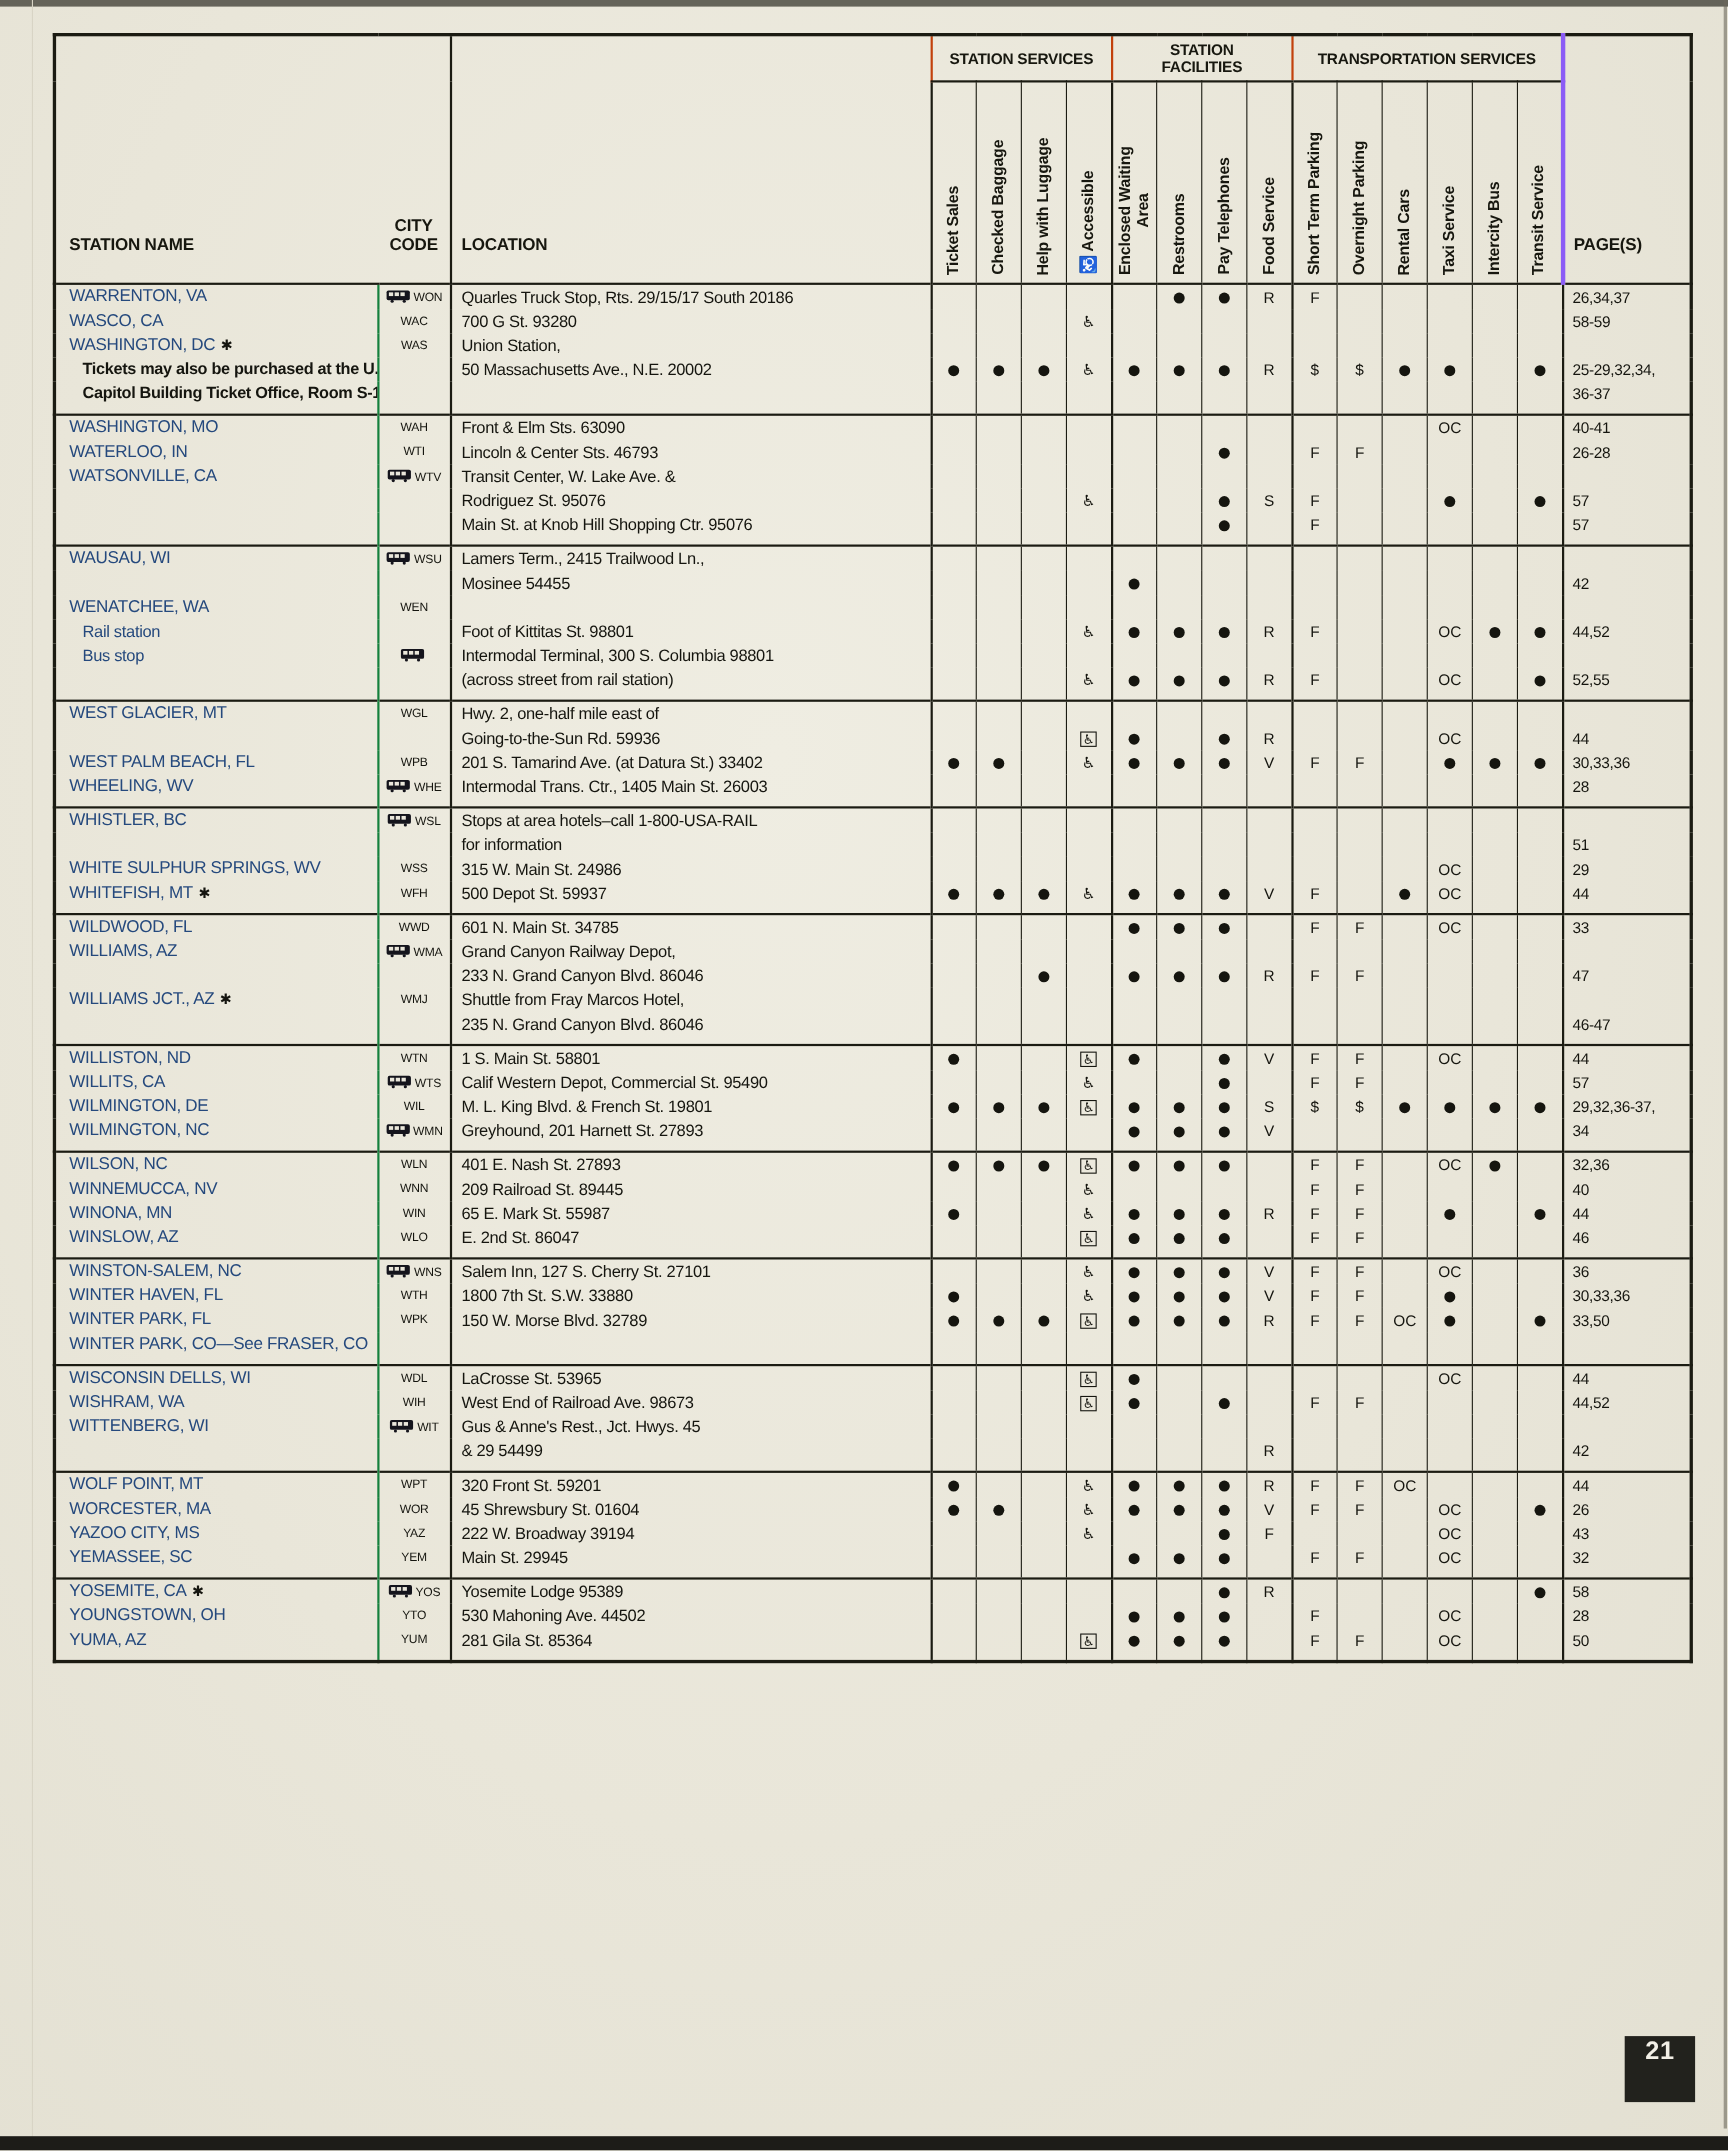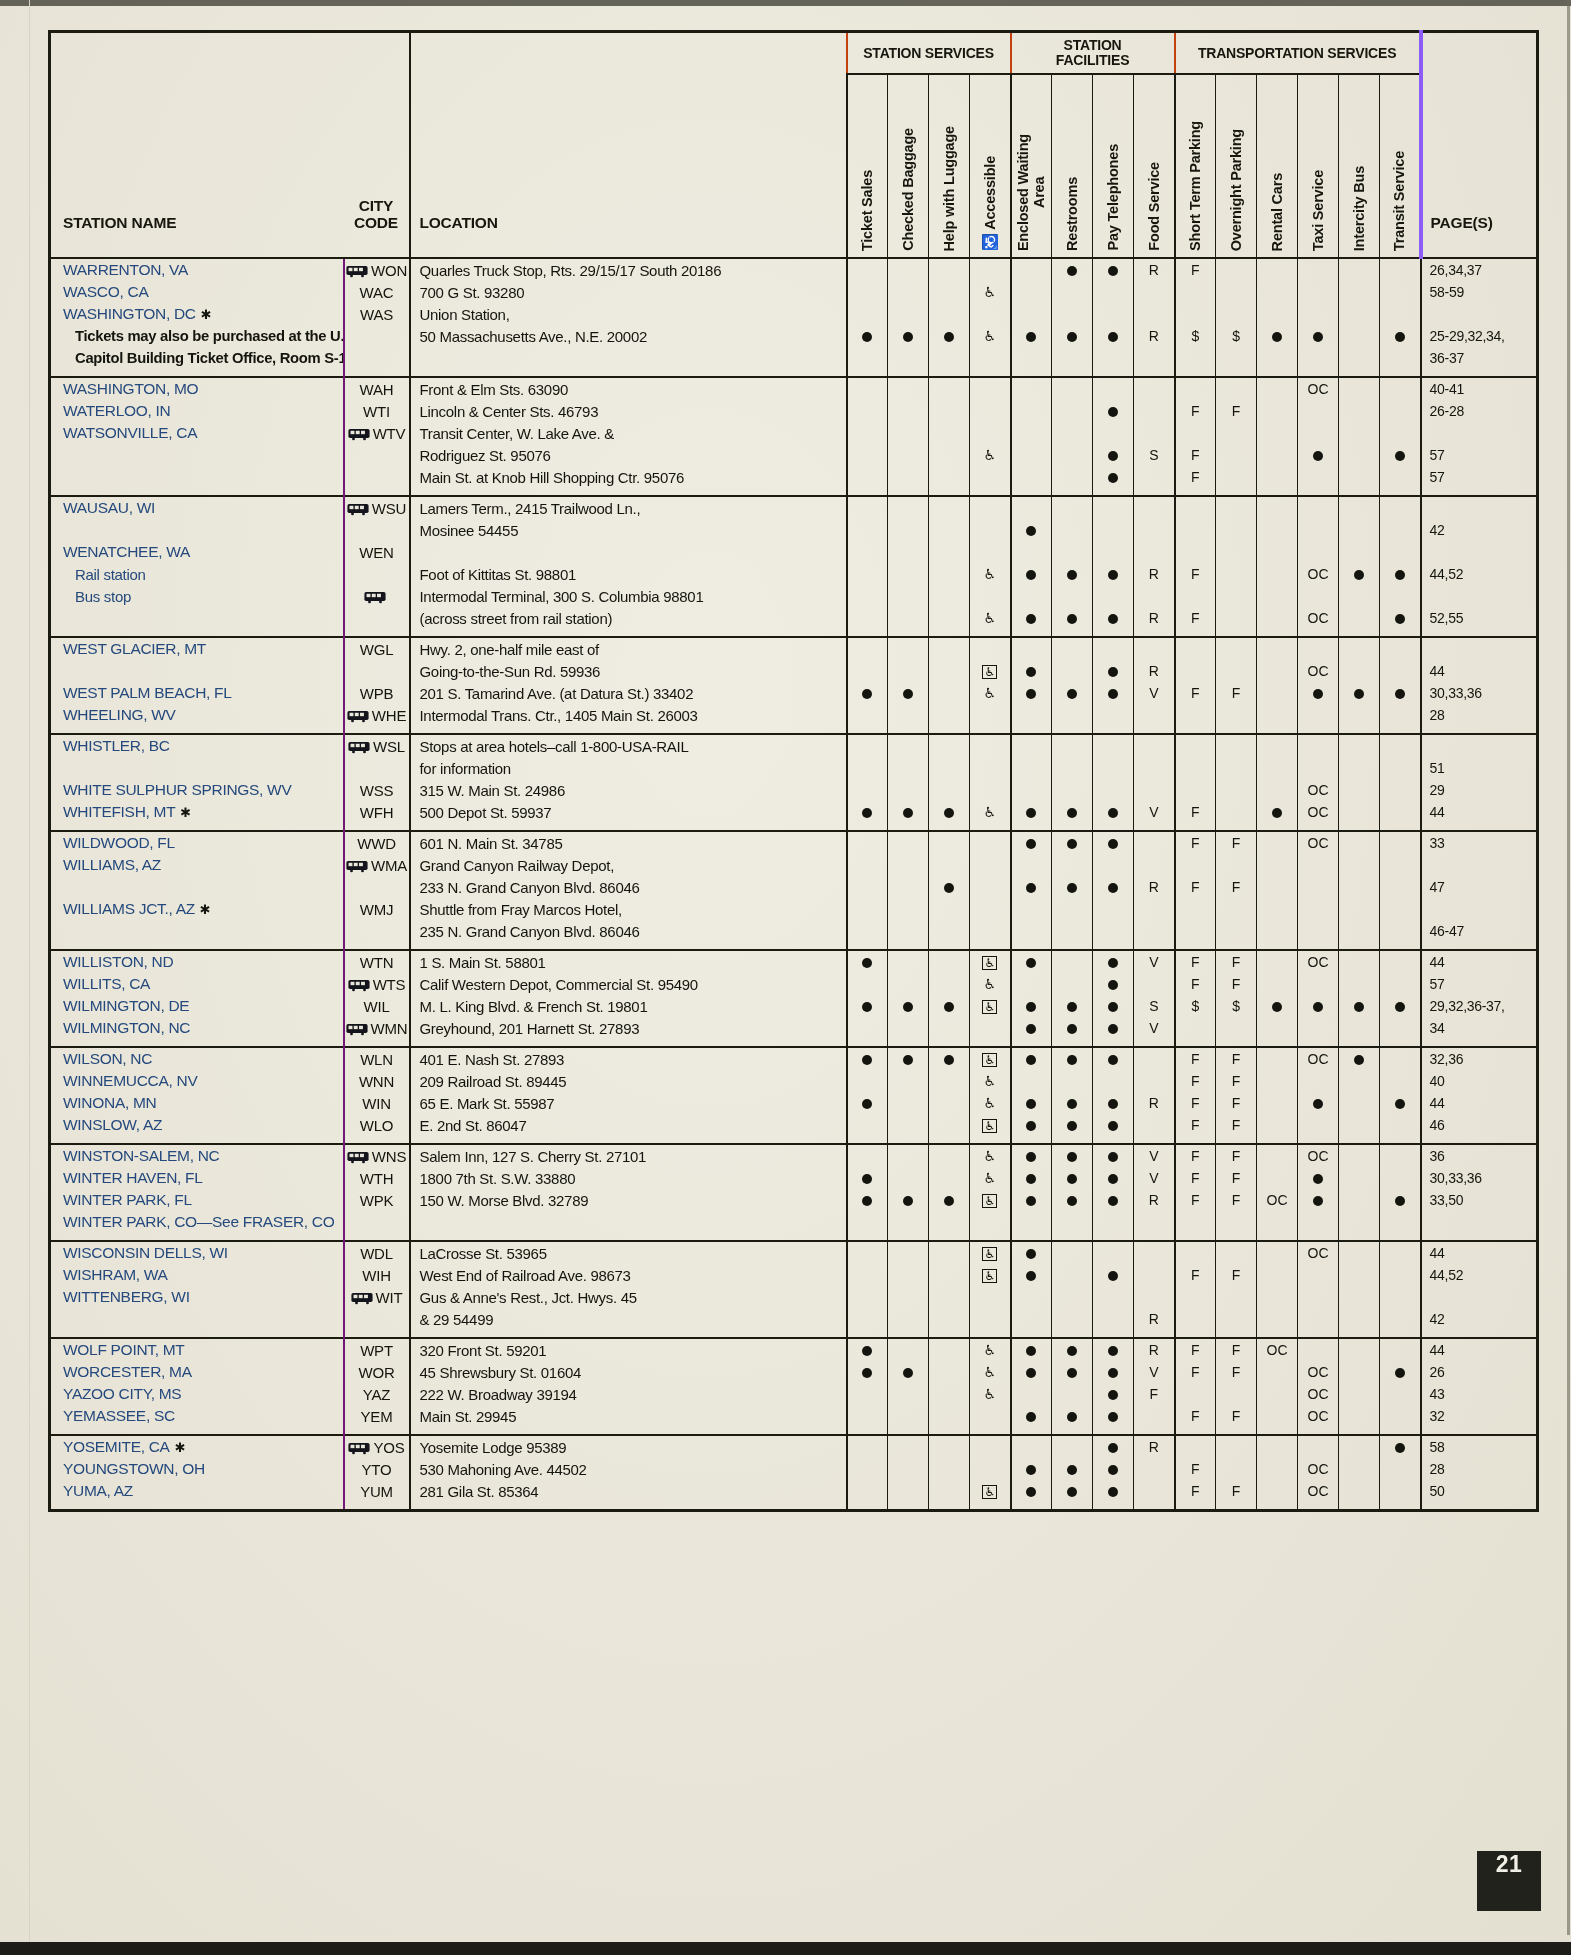--- a/index.html
+++ b/index.html
@@ -29,21 +29,21 @@
             font-size:14.5px;font-weight:bold;line-height:1.12;letter-spacing:-0.2px;
             padding:2px 0 6px 0;white-space:pre-line;max-height:172px;}
 
   
   tbody td{height:22px;font-size:15px;vertical-align:middle;white-space:nowrap;overflow:hidden;}
   tr.bs td{border-top:2px solid #1b1b12;}
   tr.be td{padding-bottom:7px;}
   .sta-td{padding-left:12px;font-weight:normal;color:#25497d;letter-spacing:-0.3px;font-size:15.5px;}
   .sta-td.note{font-weight:bold;color:#15150f;padding-left:24px;font-size:14.8px;}
   .sta-td.sub{padding-left:24px;font-size:15px;}
-  .code-td{border-left:2px solid #701a75;text-align:center;color:#15150f;font-size:15px;letter-spacing:-0.2px;}
+  .code-td{border-left:2px solid #15803d;text-align:center;color:#15150f;font-size:11px;letter-spacing:-0.2px;}
   .loc-td{border-left:2px solid #1b1b12;padding-left:9px;color:#15150f;letter-spacing:-0.3px;margin-top:28px;}
   .svc-td{border-left:1px solid #1b1b12;text-align:center;font-size:14px;color:#15150f;}
   .svc-td.gs{border-left:2px solid #1b1b12;}
   .pg-td{border-left:2px solid #1b1b12;padding-left:8px;font-size:14px;color:#15150f;letter-spacing:-0.3px;}
 
   .dot{display:inline-block;width:10px;height:10px;border-radius:50%;background:#15150f;vertical-align:middle;}
   .wc{font-family:"DejaVu Sans",sans-serif;font-size:14px;line-height:1;}
   .wc.boxed{border:1px solid #15150f;padding:0 1px;font-size:12px;display:inline-block;}
   .star{font-family:"DejaVu Sans",sans-serif;font-size:13px;margin-left:5px;color:#15150f;}
   svg.bus{width:22px;height:13px;vertical-align:-2px;margin-right:3px;}

